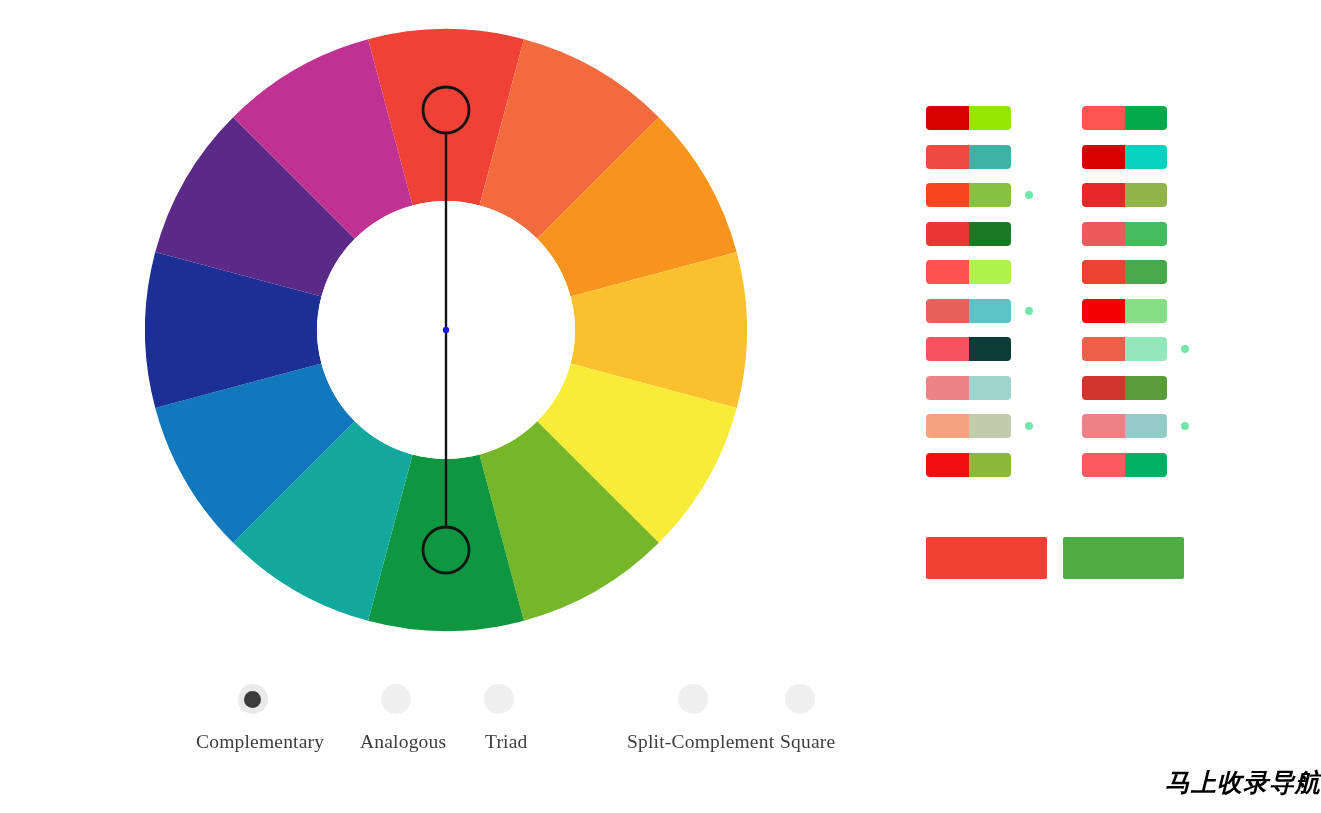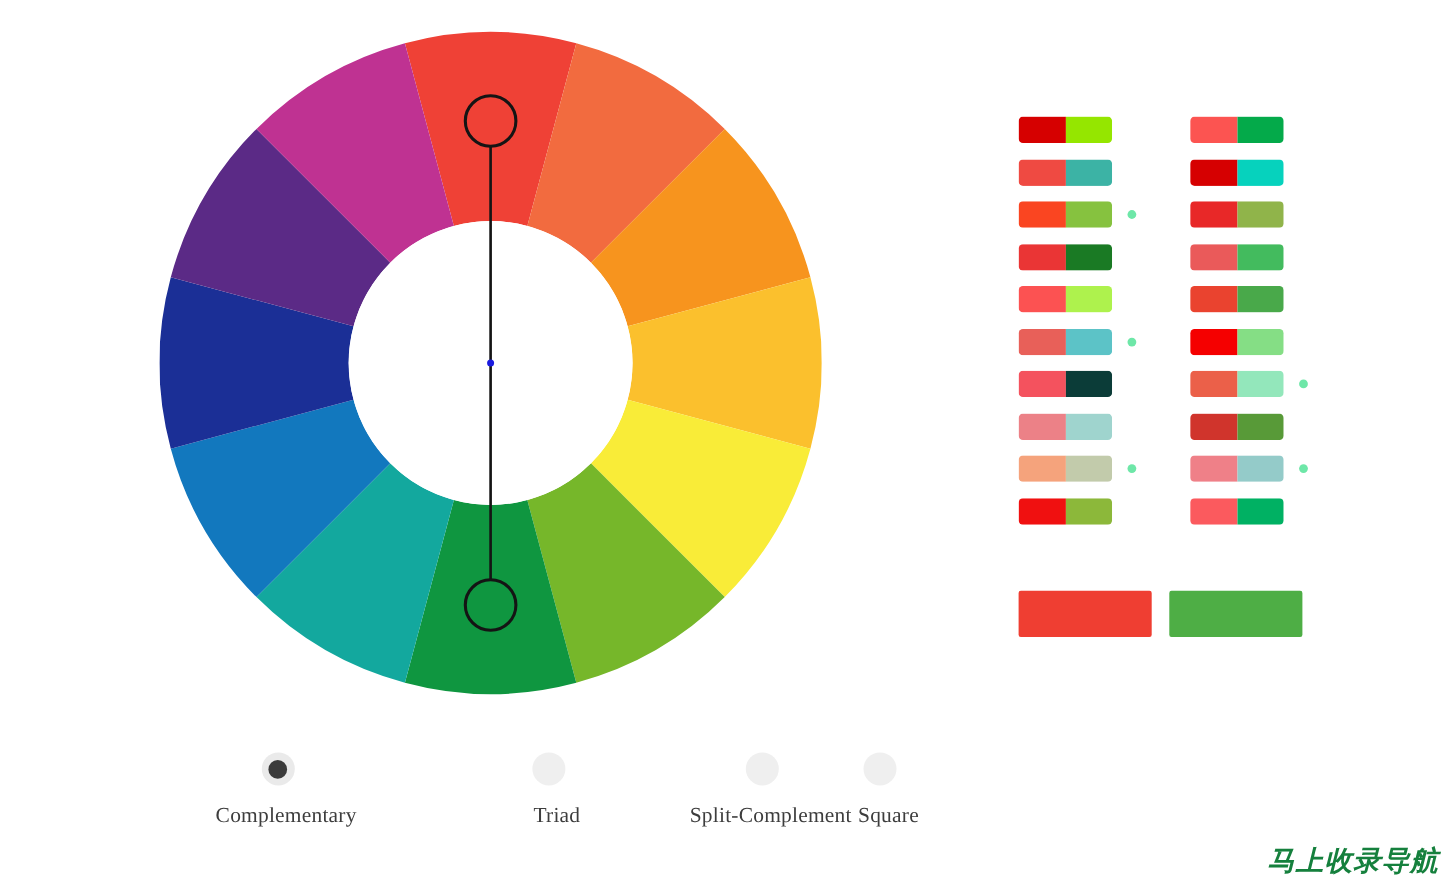--- a/index.html
+++ b/index.html
@@ -138,27 +138,27 @@
   }
   .result-swatch {
     width: 121px;
     height: 42px;
     border-radius: 2px;
   }
 
   
   #watermark {
     position: absolute;
-    right: 13px;
+    right: 0;
     bottom: 14px;
     font-family: "DejaVu Sans", sans-serif;
     font-size: 25px;
     font-weight: bold;
     font-style: italic;
-    color: #15803d;
+    color: #000000;
     letter-spacing: 1px;
     white-space: nowrap;
   }
 </style>
 </head>
 <body>
 
 <div id="wheel-panel">
   <svg id="wheel-svg" viewBox="0 0 602 620">
     <g id="wheel-segments">
@@ -198,20 +198,26 @@
   </svg>
 </div>
 
 <div id="harmony-selector">
     <div class="harmony-option" style="left: 81px;">
       <div class="radio-outer selected">
         <div class="radio-inner"></div>
       </div>
       <div class="harmony-label">Complementary</div>
     </div>
+    <div class="harmony-option" style="left: 245px;">
+      <div class="radio-outer">
+        <div class="radio-inner"></div>
+      </div>
+      <div class="harmony-label">Analogous</div>
+    </div>
     <div class="harmony-option" style="left: 370px; align-items: center;">
       <div class="radio-outer">
         <div class="radio-inner"></div>
       </div>
       <div class="harmony-label">Triad</div>
     </div>
     <div class="harmony-option" style="left: 512px;">
       <div class="radio-outer">
         <div class="radio-inner"></div>
       </div>

